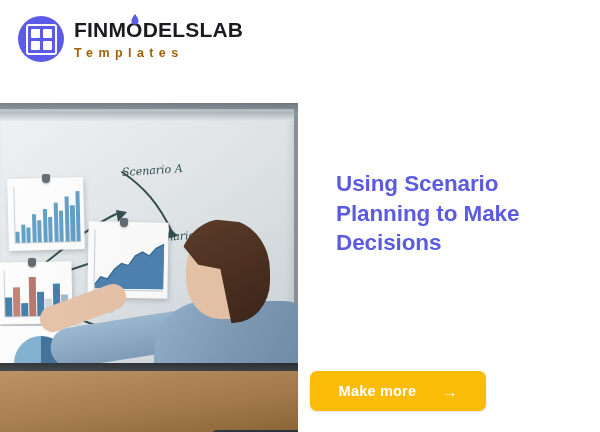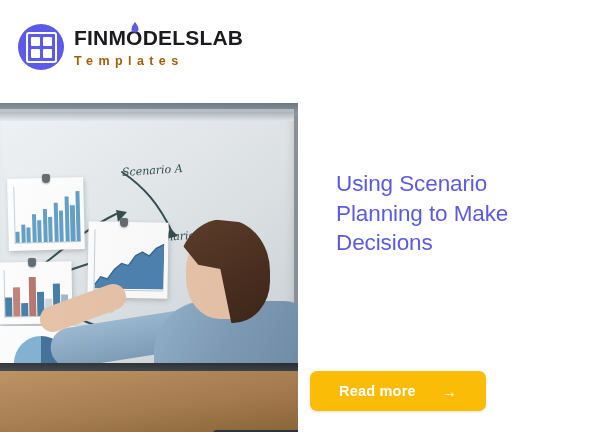--- a/index.html
+++ b/index.html
@@ -19,21 +19,21 @@
     width: 600px;
     height: 432px;
     background: #ffffff;
     overflow: hidden;
   }
 
   
   .brand {
     position: absolute;
     left: 18px;
-    top: 24px;
+    top: 16px;
     display: flex;
     align-items: center;
     gap: 10px;
   }
   .brand-mark {
     width: 46px;
     height: 46px;
     border-radius: 50%;
     background: #5b5be8;
     display: flex;
@@ -256,21 +256,21 @@
   }
 
   
   .headline {
     position: absolute;
     left: 336px;
     top: 154px;
     width: 228px;
     font-size: 22.5px;
     line-height: 1.32;
-    font-weight: normal;
+    font-weight: bold;
     color: #5b5be0;
     letter-spacing: -0.1px;
   }
   .cta {
     position: absolute;
     left: 310px;
     top: 371px;
     width: 176px;
     height: 40px;
     background: #fbbc07;
@@ -408,17 +408,17 @@
     <div class="laptop-screen">
       
     </div>
 
     <div class="photo-fade"></div>
   </div>
 
   <h1 class="headline">Using Scenario Planning to Make Decisions</h1>
 
   <button class="cta">
-    <span>Read more</span>
+    <span>Make more</span>
     <span class="cta-arrow">→</span>
   </button>
 
 </div>
 
 </body></html>

